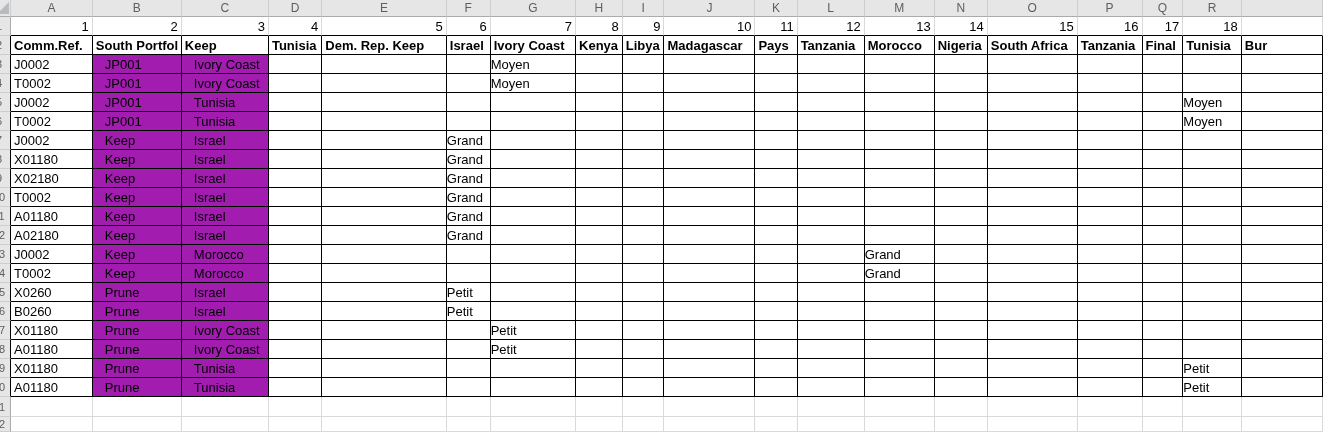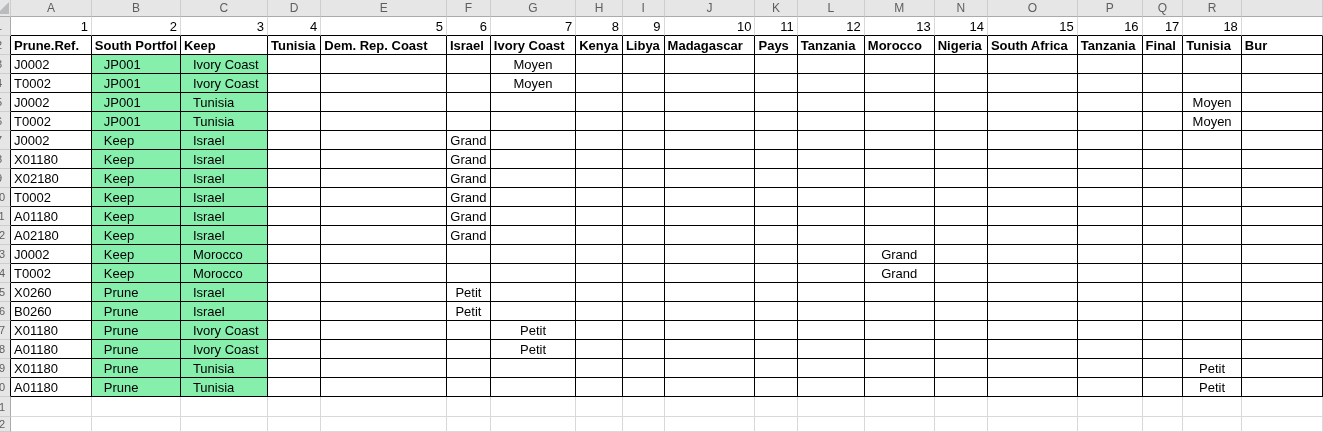--- a/index.html
+++ b/index.html
@@ -36,22 +36,22 @@
   td.numcell {
     text-align: right; padding-right: 3px;
     border-right: 1px solid #D9D9D9; border-bottom: 1px solid #000;
   }
   
   td.tcell {
     border-right: 1px solid #000; border-bottom: 1px solid #000;
     padding-left: 3px; background: #fff;
   }
   td.tcell.hdrcell { font-weight: bold; }
-  td.tcell.green { background: #86efac; padding-left: 12px; }
-  td.tcell.vcell { text-align: center; padding-left: 0; }
+  td.tcell.green { background: #a21caf; padding-left: 12px; }
+  td.tcell.vcell { padding-left: 0; }
   
   td.ecell { border-right: 1px solid #D9D9D9; border-bottom: 1px solid #D9D9D9; }
 </style>
 </head>
 <body>
 
 <div id="sheet">
   <table id="grid">
       <colgroup>
         <col style="width:10px">
@@ -121,25 +121,25 @@
           <td class="numcell">15</td>
           <td class="numcell">16</td>
           <td class="numcell">17</td>
           <td class="numcell">18</td>
           <td class="numcell"></td>
         </tr>
         <tr style="height:19px">
           <td class="gut tbl">
             <span>2</span>
           </td>
-          <td class="tcell hdrcell">Prune.Ref.</td>
+          <td class="tcell hdrcell">Comm.Ref.</td>
           <td class="tcell hdrcell">South Portfol</td>
           <td class="tcell hdrcell">Keep</td>
           <td class="tcell hdrcell">Tunisia</td>
-          <td class="tcell hdrcell">Dem. Rep. Coast</td>
+          <td class="tcell hdrcell">Dem. Rep. Keep</td>
           <td class="tcell hdrcell">Israel</td>
           <td class="tcell hdrcell">Ivory Coast</td>
           <td class="tcell hdrcell">Kenya</td>
           <td class="tcell hdrcell">Libya</td>
           <td class="tcell hdrcell">Madagascar</td>
           <td class="tcell hdrcell">Pays</td>
           <td class="tcell hdrcell">Tanzania</td>
           <td class="tcell hdrcell">Morocco</td>
           <td class="tcell hdrcell">Nigeria</td>
           <td class="tcell hdrcell">South Africa</td>

